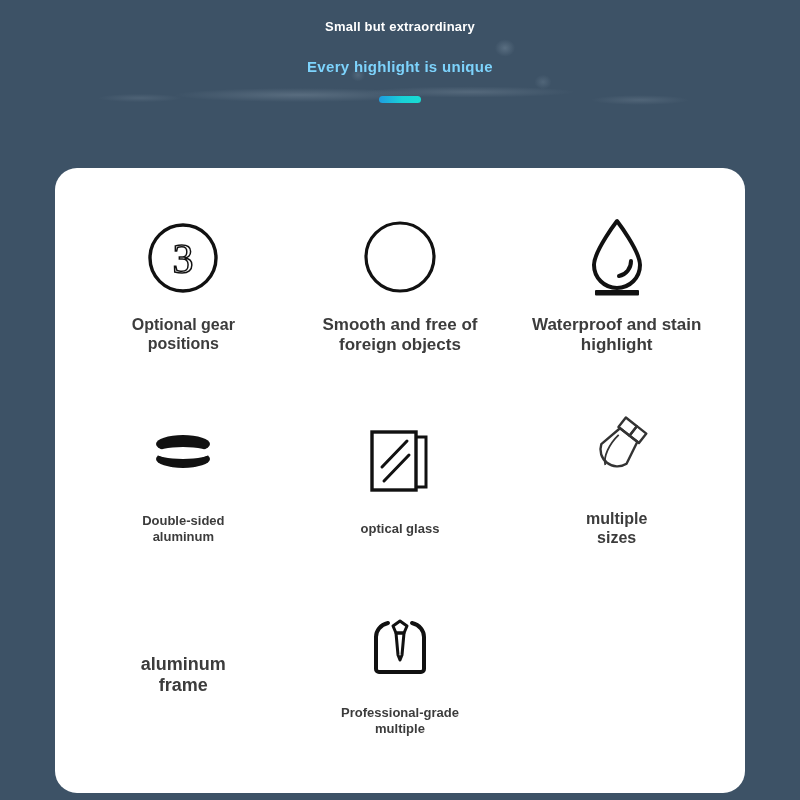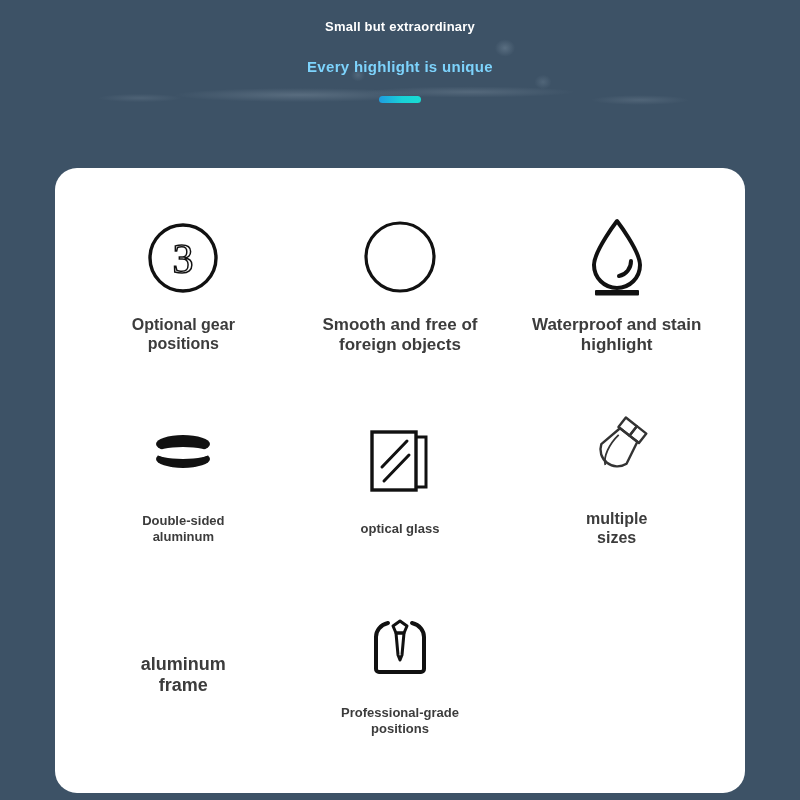--- a/index.html
+++ b/index.html
@@ -191,18 +191,18 @@
 
     <div class="cell r3">
       <div class="icon-box">
         <svg width="72" height="72" viewBox="0 0 72 72">
           <path d="M24 12 C16 14 12 20 12 26 L12 58 a3 3 0 0 0 3 3 L57 61 a3 3 0 0 0 3 -3 L60 26 C60 20 56 14 48 12" fill="none" stroke="#111" stroke-width="4" stroke-linecap="round" stroke-linejoin="round"></path>
           <path d="M36 10 L43 15 L40 22 L32 22 L29 15 Z" fill="none" stroke="#111" stroke-width="3" stroke-linejoin="round"></path>
           <path d="M32 22 L40 22 L38 44 L36 49 L34 44 Z" fill="none" stroke="#111" stroke-width="3" stroke-linejoin="round"></path>
         </svg>
       </div>
       <div class="caption cap-md">Professional-grade
-positions</div>
+multiple</div>
     </div>
 
 
   </div>
 </div>
 
 </body></html>

